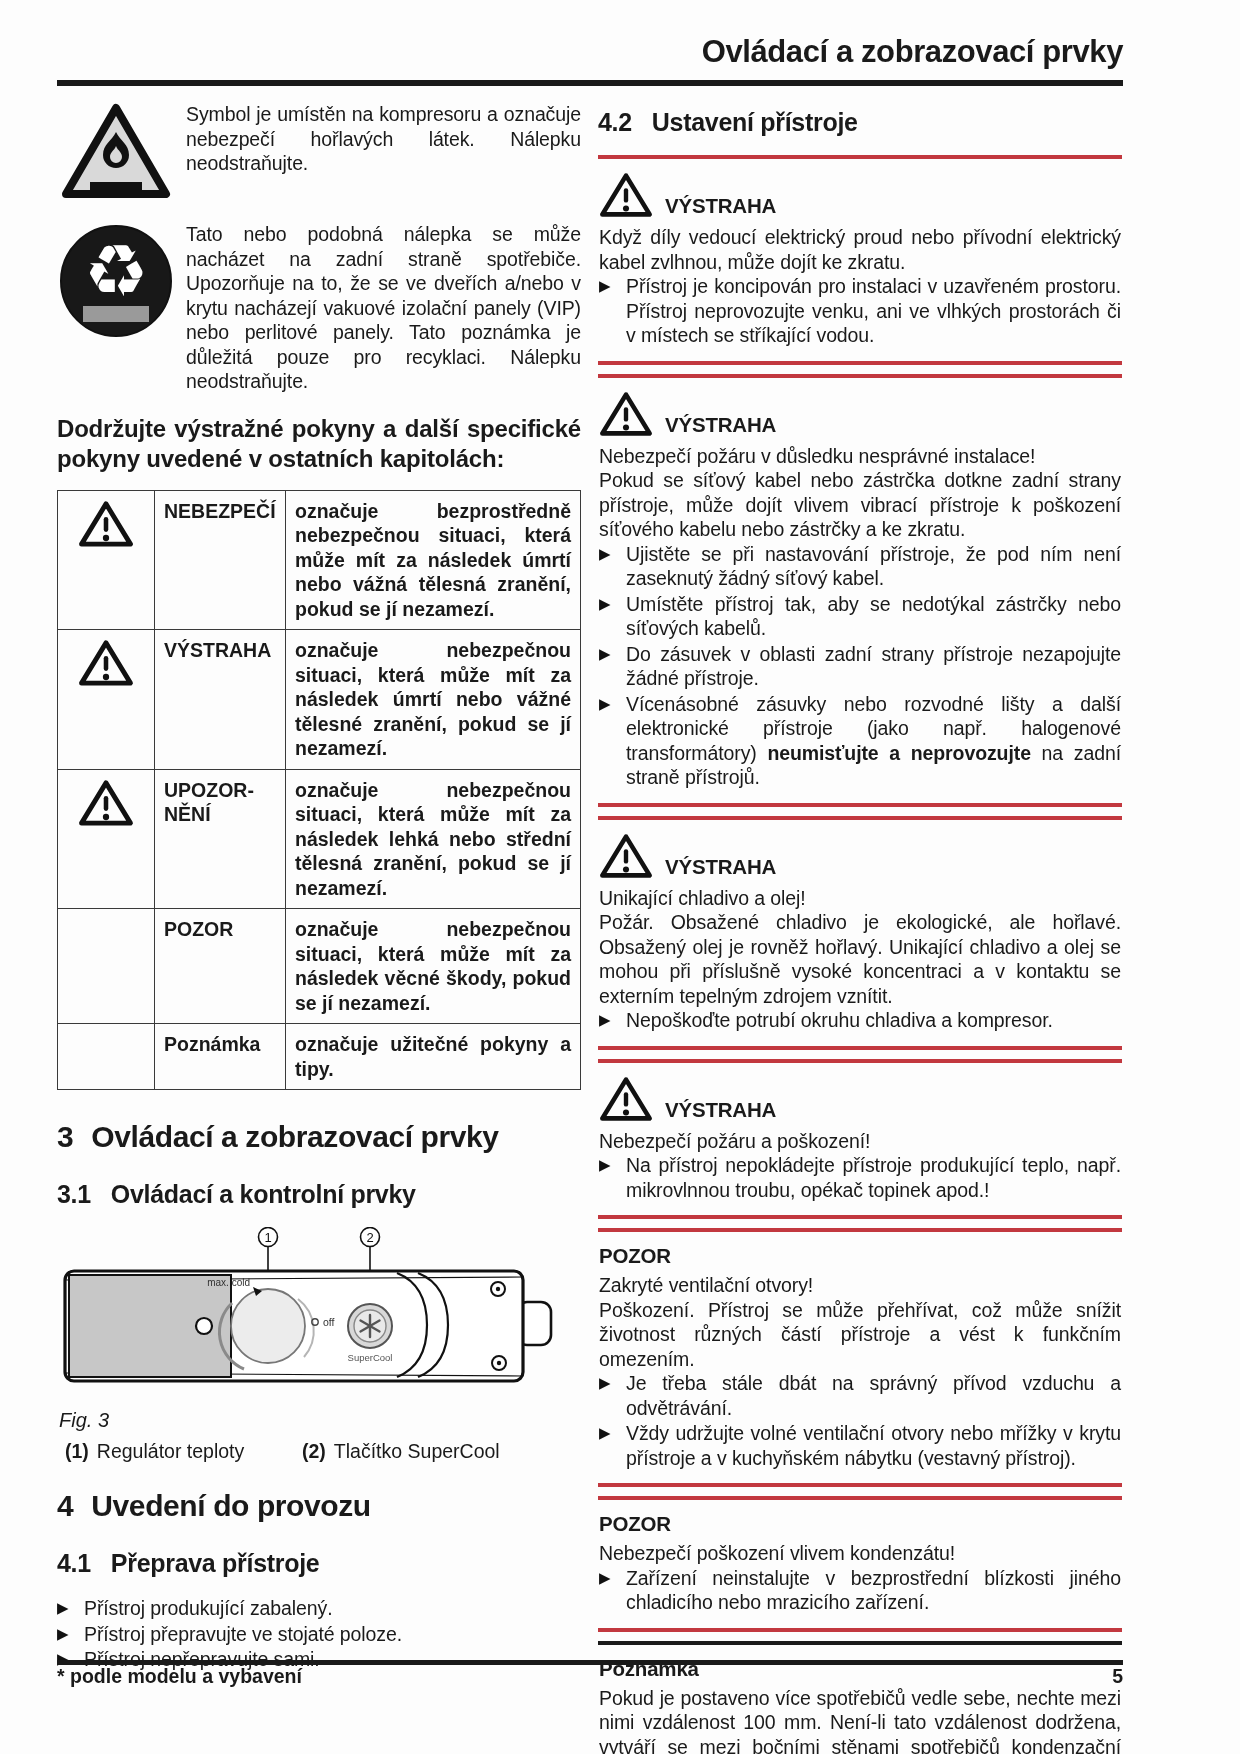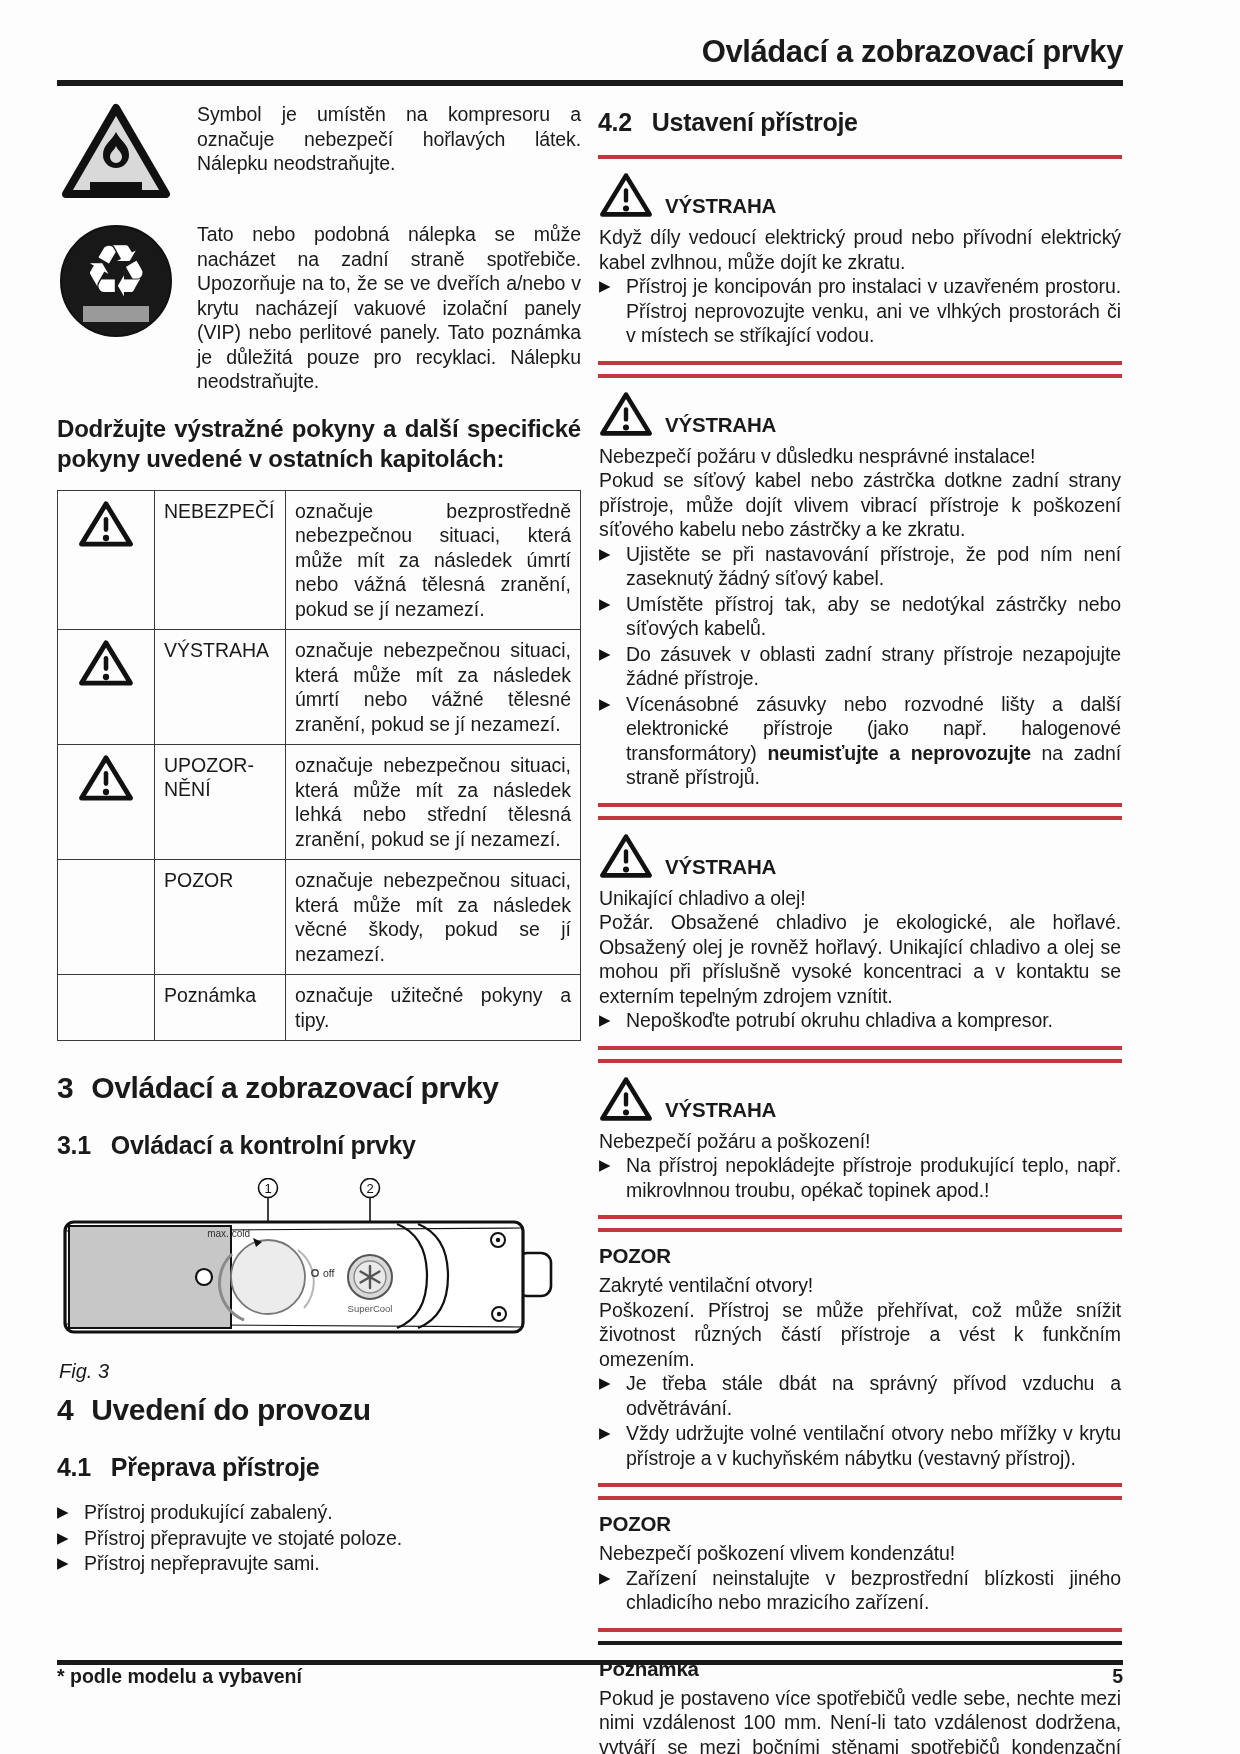--- a/index.html
+++ b/index.html
@@ -17,30 +17,30 @@
   .hdr-rule{margin:10px 117px 0 57px;height:6px;background:#1a1a1a;}
 
   
   .cols{margin:16px 117px 0 57px;display:flex;gap:17px;align-items:flex-start;}
   .col{width:524px;flex:0 0 524px;}
 
   p,.tx{font-size:19.5px;line-height:24.5px;letter-spacing:-0.1px;}
   .just{text-align:justify;}
 
   
-  .symrow{display:flex;gap:22px;margin-bottom:20px;}
+  .symrow{display:flex;gap:11px;margin-bottom:20px;}
   .symrow .symicon{flex:0 0 118px;display:flex;justify-content:center;align-items:flex-start;}
   .symrow .symtext{flex:1;}
   .symrow p{margin:0;}
 
   .notice-intro{font-size:24px;font-weight:bold;line-height:30px;text-align:justify;margin:6px 0 16px 0;letter-spacing:-0.2px;}
 
   
   table.sig{border-collapse:collapse;width:100%;margin-bottom:30px;}
-  table.sig td{border:1.6px solid #3a3a3a;vertical-align:top;padding:8px 9px;}
+  table.sig td{border:1.6px solid #3a3a3a;vertical-align:top;padding:8px 9px;font-weight:bold;}
   td.c-icon{width:78px;text-align:center;}
   td.c-term{width:112px;font-size:19.5px;line-height:24px;}
   td.c-desc{font-size:19.5px;line-height:24.5px;text-align:justify;}
 
   h2.sec{font-size:30px;font-weight:bold;margin:10px 0 26px 0;display:flex;gap:18px;letter-spacing:-0.4px;}
   h3.sec{font-size:25px;font-weight:bold;margin:6px 0 18px 0;display:flex;gap:20px;letter-spacing:-0.3px;}
 
   
   .figwrap{margin:4px 0 6px 0;}
   .figcap{font-style:italic;font-size:20px;margin:4px 0 8px 2px;}
@@ -224,20 +224,24 @@
             <g stroke="#555" stroke-width="2.4" stroke-linecap="round">
               <line x1="313" y1="88" x2="313" y2="110"></line>
               <line x1="303.5" y1="93.5" x2="322.5" y2="104.5"></line>
               <line x1="303.5" y1="104.5" x2="322.5" y2="93.5"></line>
             </g>
           </g>
           <text x="313" y="134" text-anchor="middle" font-size="9.5" fill="#555">SuperCool</text>
         </svg>
       </div>
       <div class="figcap">Fig. 3</div>
+      <div class="figlegend">
+        <span class="li1"><b>(1)</b><span>Regulátor teploty</span></span>
+        <span><b>(2)</b><span>Tlačítko SuperCool</span></span>
+      </div>
 
       <h2 class="sec">
         <span>4</span>
         <span>Uvedení do provozu</span>
       </h2>
 
       <h3 class="sec">
         <span>4.1</span>
         <span>Přeprava přístroje</span>
       </h3>

